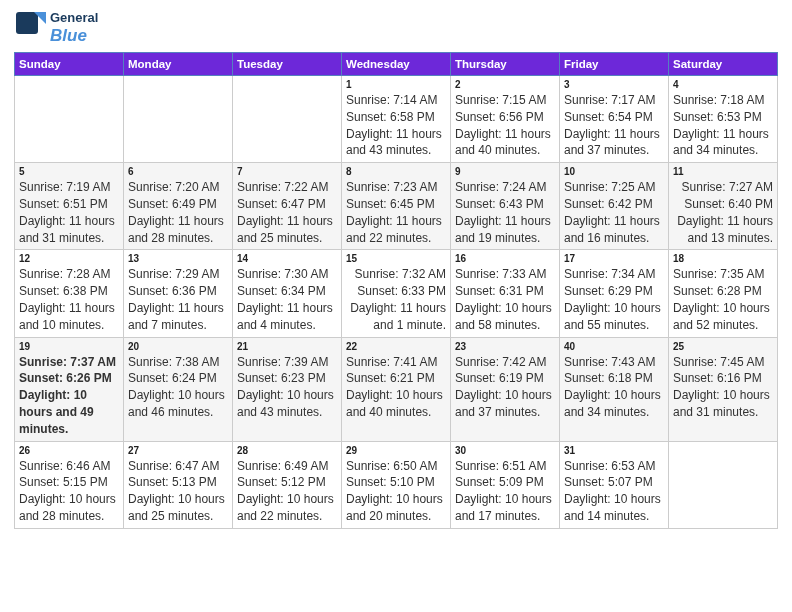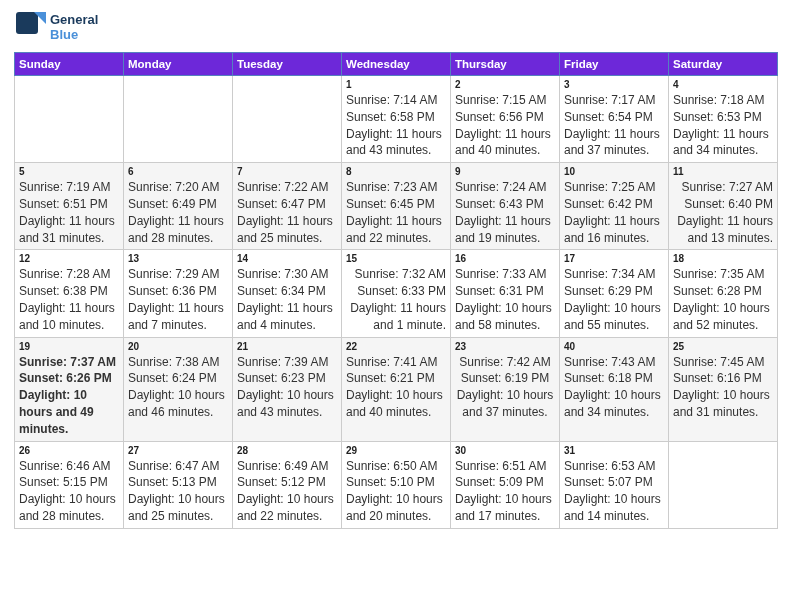--- a/index.html
+++ b/index.html
@@ -87,21 +87,21 @@
 
 <div class="page">
   <div class="header">
     <div class="logo">
         <svg width="36" height="36" viewBox="0 0 36 36">
           <rect x="2" y="2" width="22" height="22" rx="3" fill="#1a3a5c"></rect>
           <polygon points="20,2 32,2 32,14" fill="#4a90d9"></polygon>
         </svg>
         <div>
           <div style="font-size: 13px; font-weight: bold; color: rgb(26, 58, 92); line-height: 1.15;">General</div>
-          <div style="font-size: 13px; font-weight: bold; color: rgb(74, 144, 217); line-height: 1.15;">Blue</div>
+          <div style="font-size: 17px; font-weight: bold; color: rgb(74, 144, 217); line-height: 1.15; font-style: italic;">Blue</div>
         </div>
       </div>
     <div class="title-block">
       <div class="month-title"></div>
       <div class="location"></div>
     </div>
   </div>
 
   <table class="calendar">
     <thead>
@@ -253,21 +253,21 @@
 Daylight: 10 hours and 43 minutes.</div>
           </td>
           <td>
             <span class="day-num">22</span>
             <div class="cell-text" style="white-space: pre-line;">Sunrise: 7:41 AM
 Sunset: 6:21 PM
 Daylight: 10 hours and 40 minutes.</div>
           </td>
           <td>
             <span class="day-num">23</span>
-            <div class="cell-text" style="white-space: pre-line; text-align: center;">Sunrise: 7:42 AM
+            <div class="cell-text" style="white-space: pre-line;">Sunrise: 7:42 AM
 Sunset: 6:19 PM
 Daylight: 10 hours and 37 minutes.</div>
           </td>
           <td>
             <span class="day-num">40</span>
             <div class="cell-text" style="white-space: pre-line;">Sunrise: 7:43 AM
 Sunset: 6:18 PM
 Daylight: 10 hours and 34 minutes.</div>
           </td>
           <td>

